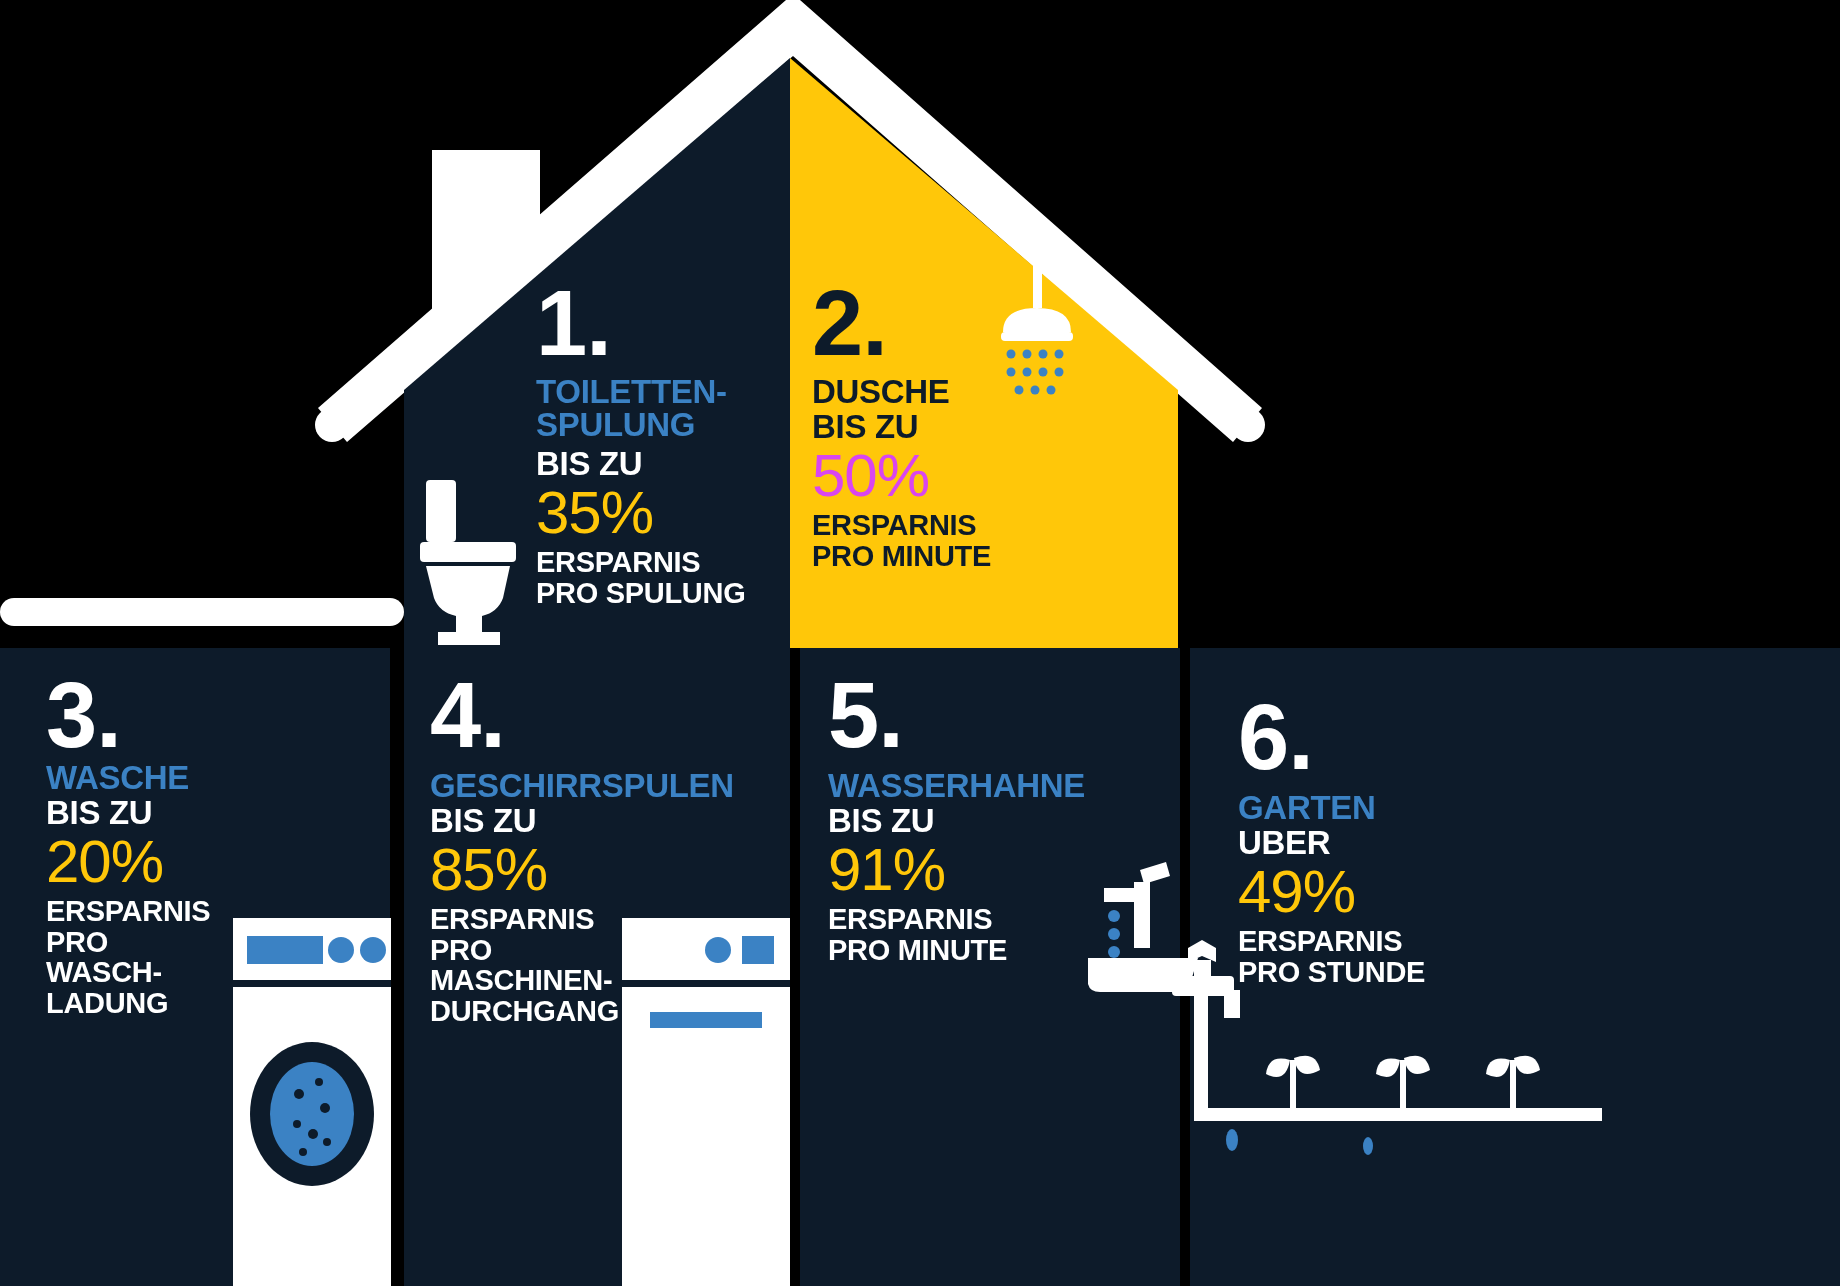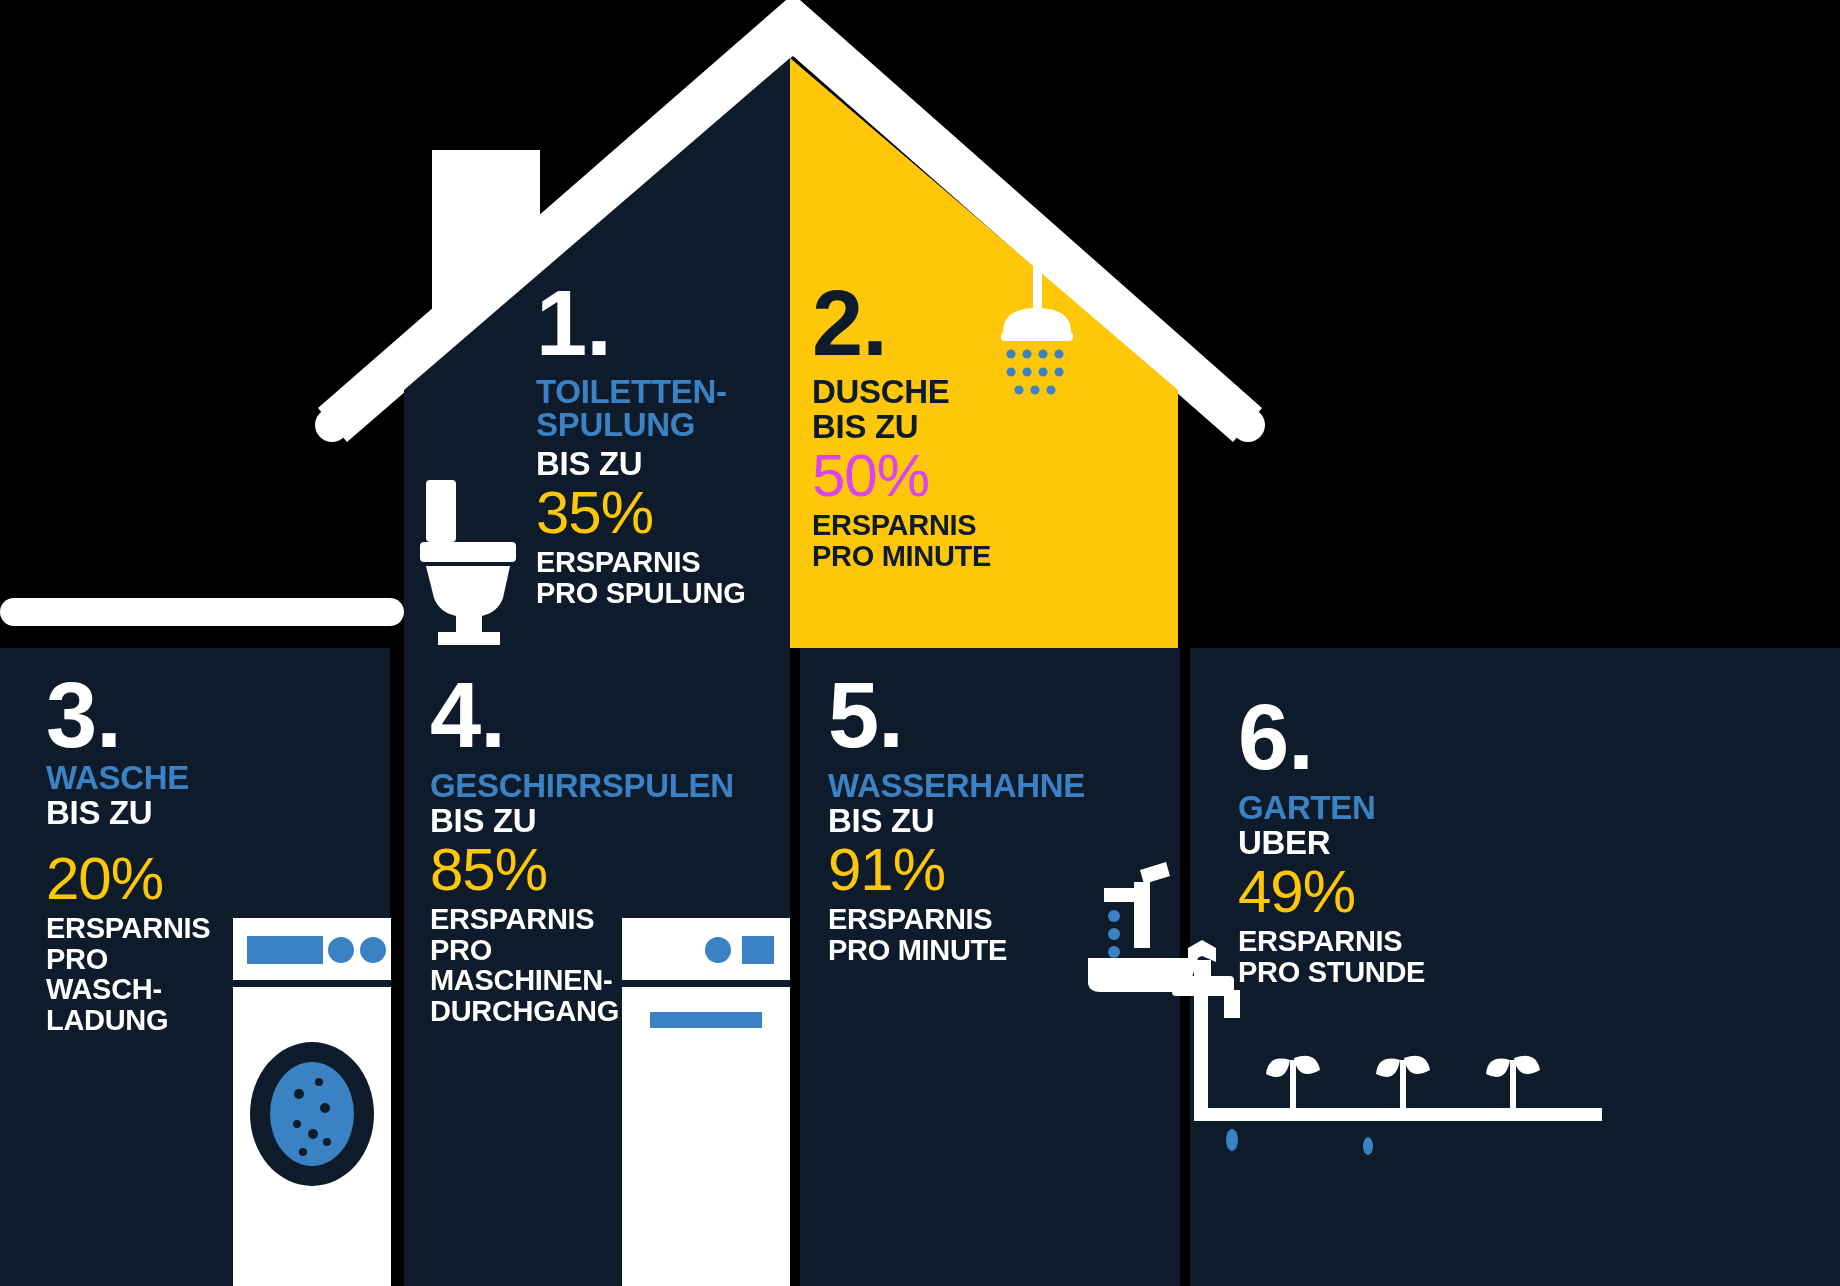--- a/index.html
+++ b/index.html
@@ -145,21 +145,21 @@
 
   <div class="panel dark" style="left:0px;    top:648px; width:390px; height:638px;"></div>
   <div class="panel dark" style="left:404px;  top:648px; width:386px; height:638px;"></div>
   <div class="panel dark" style="left:800px;  top:648px; width:380px; height:638px;"></div>
   <div class="panel dark" style="left:1190px; top:648px; width:650px; height:638px;"></div>
 
   <div class="pad" style="left:46px; top:678px; width:200px; z-index:5;">
     <div class="num num-white">3.</div>
     <div class="cat cat-blue" style="">WASCHE</div>
     <div class="upto upto-white" style="margin-top:2px;">BIS ZU</div>
-    <div class="pct pct-gold" style="margin-top:19px;">20%</div>
+    <div class="pct pct-gold" style="margin-top:2px;">20%</div>
     <div class="foot foot-white" style="margin-top:4px;">ERSPARNIS</div>
     <div class="foot foot-white">PRO</div>
     <div class="foot foot-white">WASCH-</div>
     <div class="foot foot-white">LADUNG</div>
   </div>
 
   <svg class="icon-abs" style="left:233px; top:918px; width:158px; height:368px; z-index:4;" viewBox="0 0 158 368" aria-hidden="true">
     <rect x="0" y="0" width="158" height="368" fill="#ffffff"></rect>
     <rect x="14" y="18" width="76" height="28" fill="#3b82c4"></rect>
     <circle cx="108" cy="32" r="13" fill="#3b82c4"></circle>

